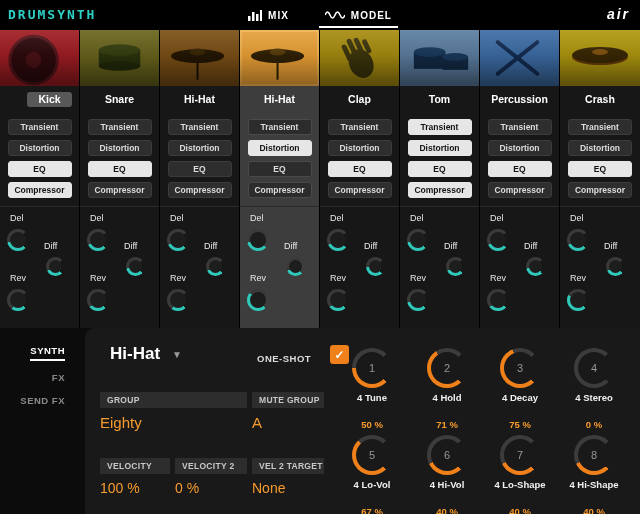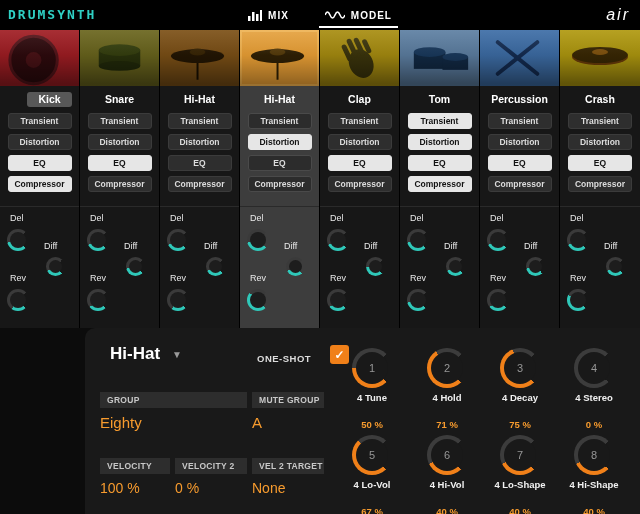--- a/index.html
+++ b/index.html
@@ -6,36 +6,36 @@
   body{width:640px;height:514px;background:#0b0b0b;font-family:"Liberation Sans",sans-serif;color:#ddd;overflow:hidden;}
   .app{position:relative;width:640px;height:514px;background:#701a75;}
 
   
   .topbar{position:absolute;top:0;left:0;right:0;height:30px;background:#000;}
   .logo{position:absolute;left:8px;top:7px;font-size:13px;font-weight:bold;letter-spacing:2px;color:#2fd0c4;font-family:"DejaVu Sans Mono",monospace;}
   .tabs{position:absolute;left:0;right:0;top:0;height:30px;display:flex;justify-content:center;gap:36px;align-items:center;}
   .tab{display:flex;align-items:center;gap:6px;height:30px;position:relative;cursor:pointer;}
   .tab-label{font-size:10px;font-weight:bold;color:#fff;letter-spacing:1px;}
   .tab.on::after{content:'';position:absolute;left:-6px;right:-6px;bottom:2px;height:2px;background:#fff;}
-  .brand{position:absolute;right:10px;top:6px;font-size:16px;color:#fff;font-weight:normal;letter-spacing:2px;font-style:italic;}
+  .brand{position:absolute;right:10px;top:6px;font-size:14px;color:#fff;font-weight:bold;letter-spacing:2px;font-style:italic;}
 
   
   .channels{position:absolute;top:30px;left:0;width:640px;height:298px;display:flex;background:#000;}
   .channel{width:80px;height:100%;background:#171717;border-right:1px solid #000;position:relative;box-sizing:border-box;}
   .channel:last-child{border-right:none;}
   .channel.on{background:#3d3d3d;}
   .pad{height:56px;position:relative;overflow:hidden;cursor:pointer;background:#333;}
   .pad svg{position:absolute;inset:0;width:100%;height:100%;}
   .pad .shade{position:absolute;inset:0;background:linear-gradient(180deg,rgba(255,255,255,.08),rgba(0,0,0,.10) 45%,rgba(0,0,0,.45) 95%);}
   .channel.on .pad .shade{background:linear-gradient(180deg,rgba(255,240,200,.18),rgba(0,0,0,.05) 45%,rgba(0,0,0,.35) 95%);}
   .channel.on .pad{box-shadow:inset 0 0 0 2px rgba(255,210,120,.35);}
   .cname{margin-top:6px;text-align:center;font-size:10.5px;font-weight:bold;color:#fff;height:15px;line-height:15px;}
   .nbox{display:inline-block;height:15px;line-height:15px;border-radius:3px;}
   .nbox.on{background:#585858;padding:0 11px;margin-left:20px;}
-  .fxbtns{margin-top:6px;display:flex;flex-direction:column;gap:5px;align-items:center;}
+  .fxbtns{margin-top:12px;display:flex;flex-direction:column;gap:5px;align-items:center;}
   .fxbtn{width:64px;height:16px;border-radius:3px;background:#2e2e2e;color:#dcdcdc;font-size:8.5px;font-weight:bold;display:flex;align-items:center;justify-content:center;cursor:pointer;border:1px solid #3b3b3b;box-sizing:border-box;}
   .channel.on .fxbtn{background:#2c2c2c;border-color:#4a4a4a;}
   .fxbtn.on,.channel.on .fxbtn.on{background:#e6e6e6;color:#121212;border-color:#e6e6e6;}
   .sends{position:absolute;top:176px;left:0;right:0;bottom:0;border-top:1px solid #2a2a2a;}
   .slabel{position:absolute;font-size:9px;color:#e8e8e8;}
 
   
   .ring{--pct:0;--col:#2fc8b9;--track:#3a3a3a;--size:22px;--thick:3px;--center:#1d1d1d;
     width:var(--size);height:var(--size);border-radius:50%;position:relative;
     background:conic-gradient(from 135deg,var(--col) 0deg calc(var(--pct) * 2.7deg),var(--track) calc(var(--pct) * 2.7deg) 270deg,transparent 270deg 360deg);}
@@ -305,20 +305,25 @@
         <span class="slabel" style="left:44px;top:34px">Diff</span>
         <div class="ring sknob small" style="left: 46px; top: 50px; --pct: 40;"></div>
         <span class="slabel" style="left:10px;top:66px">Rev</span>
         <div class="ring sknob" style="left: 7px; top: 82px; --pct: 60;"></div>
       </div>
     </div>
 
   </div>
 
   <div class="bottom">
+    <div class="side">
+      <div class="side-item on" style="top:17px">SYNTH</div>
+      <div class="side-item" style="top:44px">FX</div>
+      <div class="side-item" style="top:67px">SEND FX</div>
+    </div>
 
     <div class="panel">
       <div class="title-select">
         <span class="ptitle">Hi-Hat</span>
         <span class="caret">▼</span>
       </div>
       <span class="oneshot-label">ONE-SHOT</span>
       <div class="checkbox on"></div>
 
       <div class="fieldbar" style="left:15px;top:64px;width:147px"><span>GROUP</span></div>

